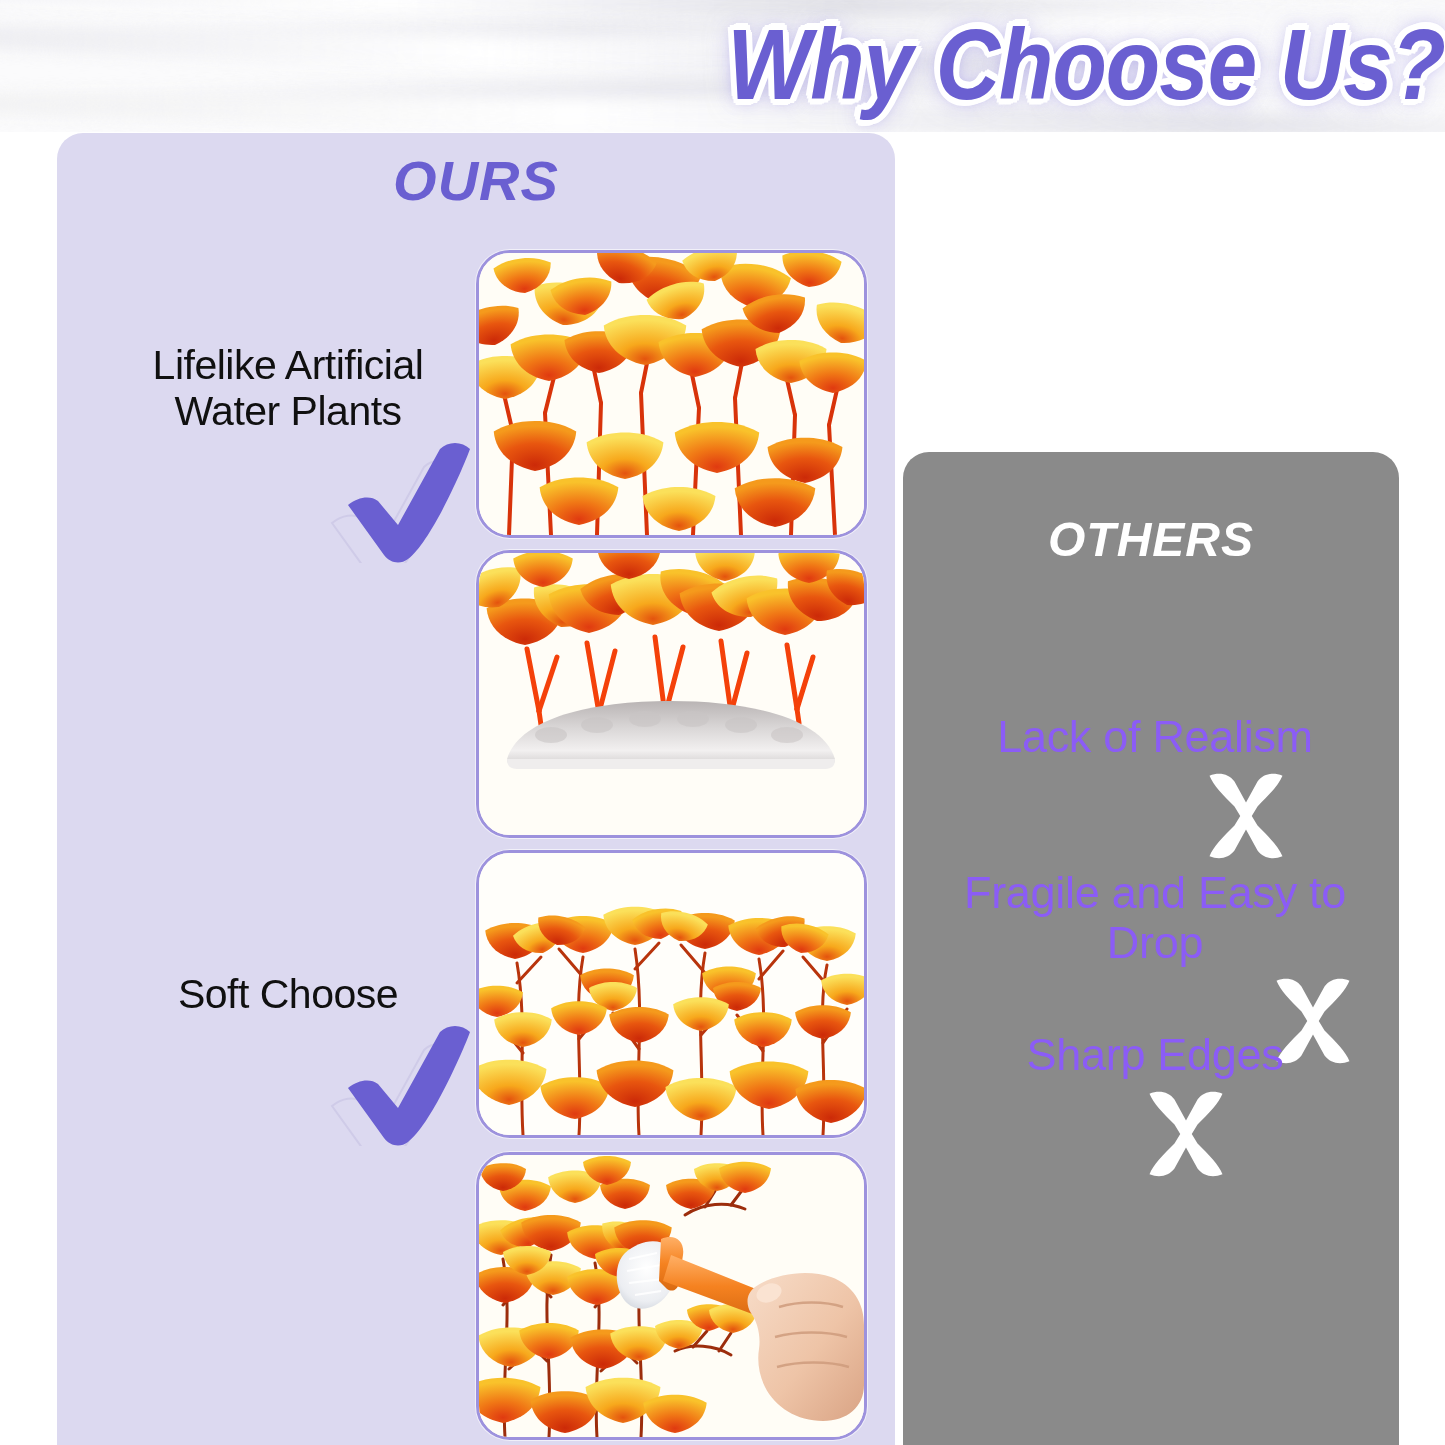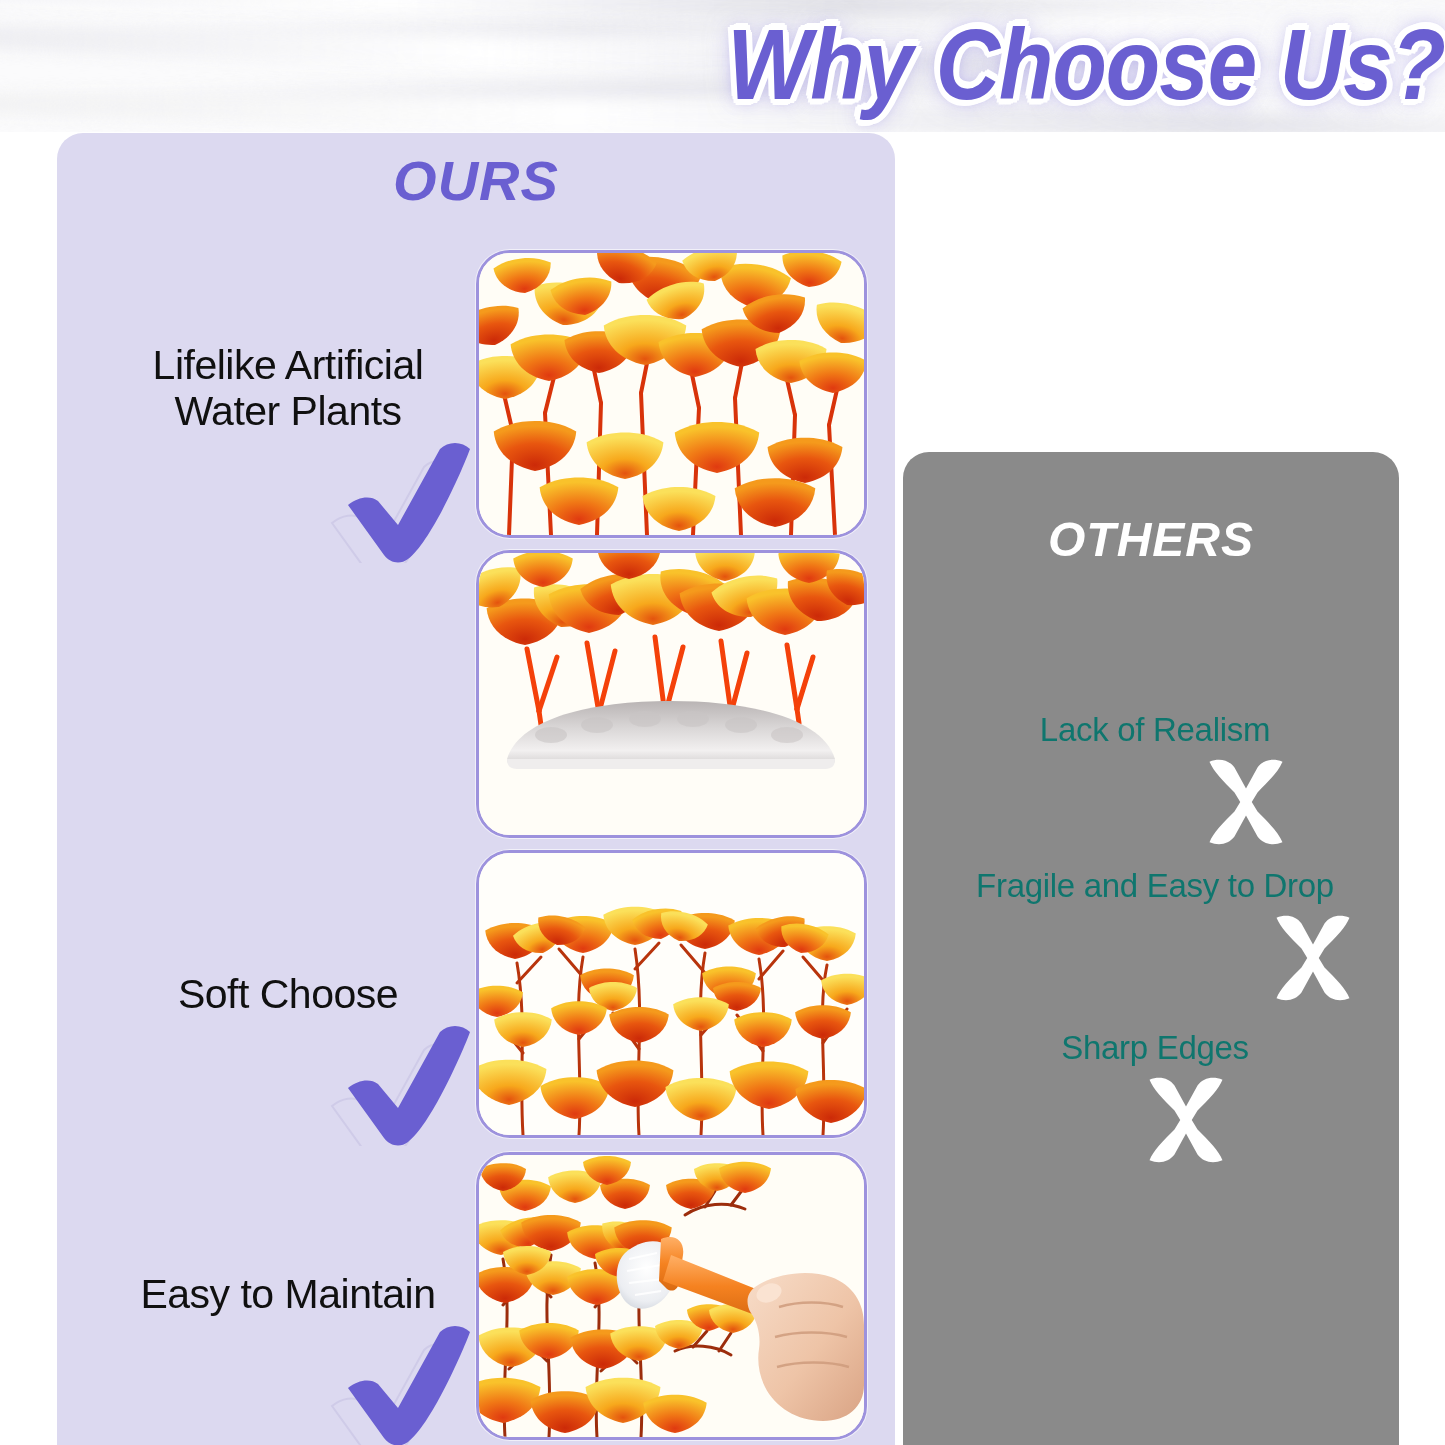--- a/index.html
+++ b/index.html
@@ -58,21 +58,21 @@
   .photo{
     position:absolute;left:476px;width:385px;height:282px;
     border-radius:34px;overflow:hidden;
     border:3px solid #9D92DD;background:#fffef8;
     box-shadow:0 0 0 1px rgba(255,255,255,.6);
   }
   .photo .inner{position:absolute;inset:0;overflow:hidden;}
 
   
   .oth{position:absolute;left:920px;width:470px;}
-  .oth .lbl{font-size:33px;color:#0f766e;letter-spacing:-.3px;text-align:center;line-height:1.1;}
+  .oth .lbl{font-size:45px;color:#8b5cf6;letter-spacing:-.3px;text-align:center;line-height:1.1;}
   .oth .xm{position:relative;height:100px;}
   .oth .xm svg{position:absolute;}
 </style>
 </head>
 <body>
 
 <div id="stage">
 
   <div class="banner">
     <div class="silk">
@@ -107,29 +107,20 @@
   <div class="feat" style="top:972px;">
     <div class="lbl">Soft Choose</div>
     <div class="ck">
       <svg width="170" height="120" viewBox="0 0 170 120">
         <path d="M36 62 C46 54 58 52 66 58 L86 82 L128 6 C136 -2 150 -2 158 6 C150 28 118 100 96 116 C88 122 78 120 72 112 Z" fill="none" stroke="#cfcbe8" stroke-width="2" transform="translate(-16,18)"></path>
         <path d="M36 62 C46 54 58 52 66 58 L86 82 L128 6 C136 -2 150 -2 158 6 C150 28 118 100 96 116 C88 122 78 120 72 112 Z" fill="#6A5FD1"></path>
       </svg>
     </div>
   </div>
 
-  <div class="feat" style="top:1272px;">
-    <div class="lbl">Easy to Maintain</div>
-    <div class="ck">
-      <svg width="170" height="120" viewBox="0 0 170 120">
-        <path d="M36 62 C46 54 58 52 66 58 L86 82 L128 6 C136 -2 150 -2 158 6 C150 28 118 100 96 116 C88 122 78 120 72 112 Z" fill="none" stroke="#cfcbe8" stroke-width="2" transform="translate(-16,18)"></path>
-        <path d="M36 62 C46 54 58 52 66 58 L86 82 L128 6 C136 -2 150 -2 158 6 C150 28 118 100 96 116 C88 122 78 120 72 112 Z" fill="#6A5FD1"></path>
-      </svg>
-    </div>
-  </div>
 
   <div class="photo" style="top:250px;">
     <div class="inner">
       <svg width="385" height="282" viewBox="0 0 385 282" preserveAspectRatio="none">
         <defs>
           <radialGradient id="fanA" cx="50%" cy="88%" r="78%">
             <stop offset="0%" stop-color="#e03a10"></stop>
               <stop offset="45%" stop-color="#f07615"></stop>
               <stop offset="100%" stop-color="#f9c22b"></stop>
           </radialGradient>

